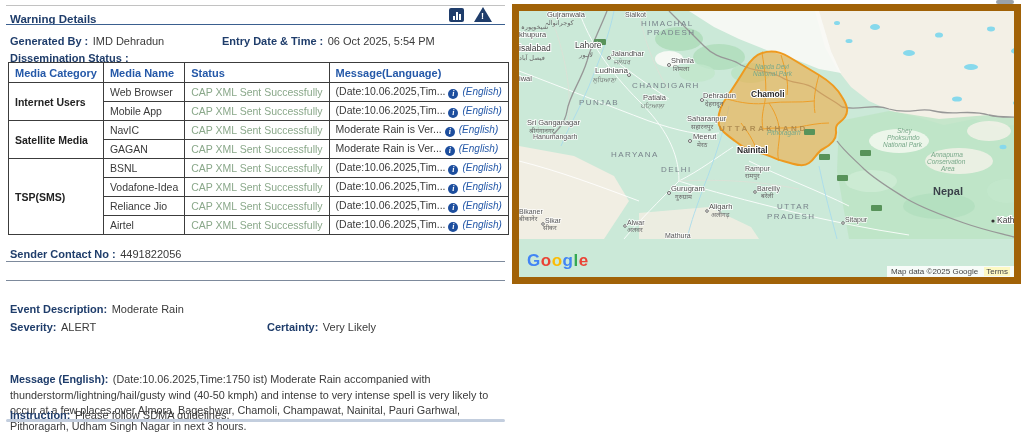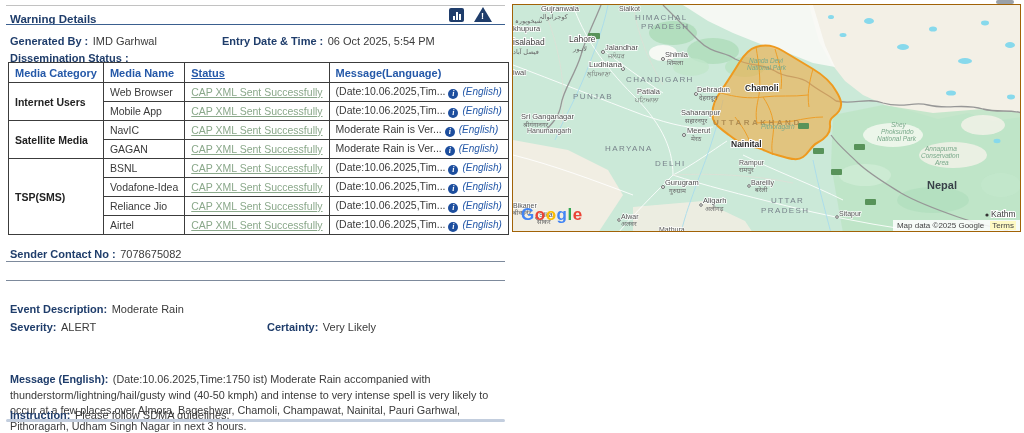--- a/index.html
+++ b/index.html
@@ -45,30 +45,30 @@
 
   
   #diss-table { position:absolute; left:0; top:62px; width:489px; border-collapse:collapse;
                 font-size:10.5px; color:#3a3a3a; background:#fff;padding-left:39px; }
   #diss-table td { border:1px solid #3c3c3c; padding:2px 6px; height:17px; vertical-align:middle;
                    white-space:nowrap; overflow:hidden; }
   #diss-table td.th { color:#2458a8; font-weight:bold; font-size:11px; height:20px; }
   #diss-table td.cat { font-weight:bold; color:#222; }
   #diss-table td.status { color:#8aa88a; }
   #diss-table td.c1{width:91px;} #diss-table td.c2{width:84px;}
-  #diss-table td.c3{width:138px;text-decoration:underline;} #diss-table td.c4{width:176px;}
+  #diss-table td.c3{width:138px;} #diss-table td.c4{width:176px;}
   .info-icon { display:inline-block; width:10px; height:10px; border-radius:50%;
                background:#1d4e9e; color:#fff; font-size:8px; font-weight:bold; font-style:italic;
                text-align:center; line-height:10px; margin:0 2px 0 3px; vertical-align:-1px;
                font-family:"Liberation Serif",serif; cursor:pointer; }
   .lang { color:#2458a8; font-style:italic; font-size:10px; margin-left:2px; }
 
   
-  .map-panel { position:absolute; left:512px; top:4px; width:509px; height:228px;
-               border:1px solid #a16207; background:#cbe9d8; overflow:hidden; cursor:grab; }
+  .map-panel { position:absolute; left:512px; top:4px; width:509px; height:280px;
+               border:7px solid #a16207; background:#cbe9d8; overflow:hidden; cursor:grab; }
   .map-panel svg { display:block; }
   text { font-family:"Liberation Sans", sans-serif; }
   .ml-country { font-size:11px; font-weight:bold; fill:#394149; }
   .ml-state   { font-size:8px;  fill:#78838b; letter-spacing:1.4px; }
   .ml-statewm { font-size:8px;  font-weight:bold; fill:#a5824a; letter-spacing:2.5px; opacity:.8; }
   .ml-district{ font-size:8.5px;font-weight:bold; fill:#2b2b2b; paint-order:stroke; stroke:#ffffff; stroke-width:2px; }
   .ml-town    { font-size:8.5px;fill:#3c3c3c; paint-order:stroke; stroke:#ffffff; stroke-width:2px; }
   .ml-city    { font-size:8px;  fill:#474747; paint-order:stroke; stroke:#fffffefa; stroke-width:2px; }
   .ml-citysm  { font-size:7.5px;fill:#4d4d4d; paint-order:stroke; stroke:#ffffffee; stroke-width:1.6px; }
   .ml-tiny    { font-size:7px;  fill:#555555; paint-order:stroke; stroke:#ffffffdd; stroke-width:1.4px; }
@@ -96,21 +96,21 @@
           <i class="b1"></i>
           <i class="b2"></i>
           <i class="b3"></i>
         </span>
       <span class="icon-warn"></span>
     </div>
     <div class="blueline"></div>
 
     <div class="row meta-row">
       <span><b class="lbl">Generated By :</b>
-      <span class="val">IMD Garhwal</span></span>
+      <span class="val">IMD Dehradun</span></span>
       <span class="col2"><b class="lbl">Entry Date &amp; Time :</b>
       <span class="val">06 Oct 2025, 5:54 PM</span></span>
     </div>
     <div class="row diss-row">
       <b class="lbl">Dissemination Status :</b>
     </div>
 
     <table id="diss-table">
         <tbody>
           <tr>
@@ -160,21 +160,21 @@
           <tr>
             <td class="c2">Airtel</td>
             <td class="status c3">CAP XML Sent Successfully</td>
             <td class="c4"><span>(Date:10.06.2025,Tim...</span><span class="info-icon">i</span><span class="lang">(English)</span></td>
           </tr>
         </tbody>
       </table>
 
     <div class="row sender-row">
       <b class="lbl">Sender Contact No :</b>
-      <span class="val">7078675082</span>
+      <span class="val">4491822056</span>
     </div>
     <div class="line-a"></div>
     <div class="line-b"></div>
 
     <div class="row event-row">
       <b class="lbl">Event Description:</b>
       <span class="val">Moderate Rain</span>
     </div>
     <div class="row sev-row">
       <span><b class="lbl">Severity:</b>

